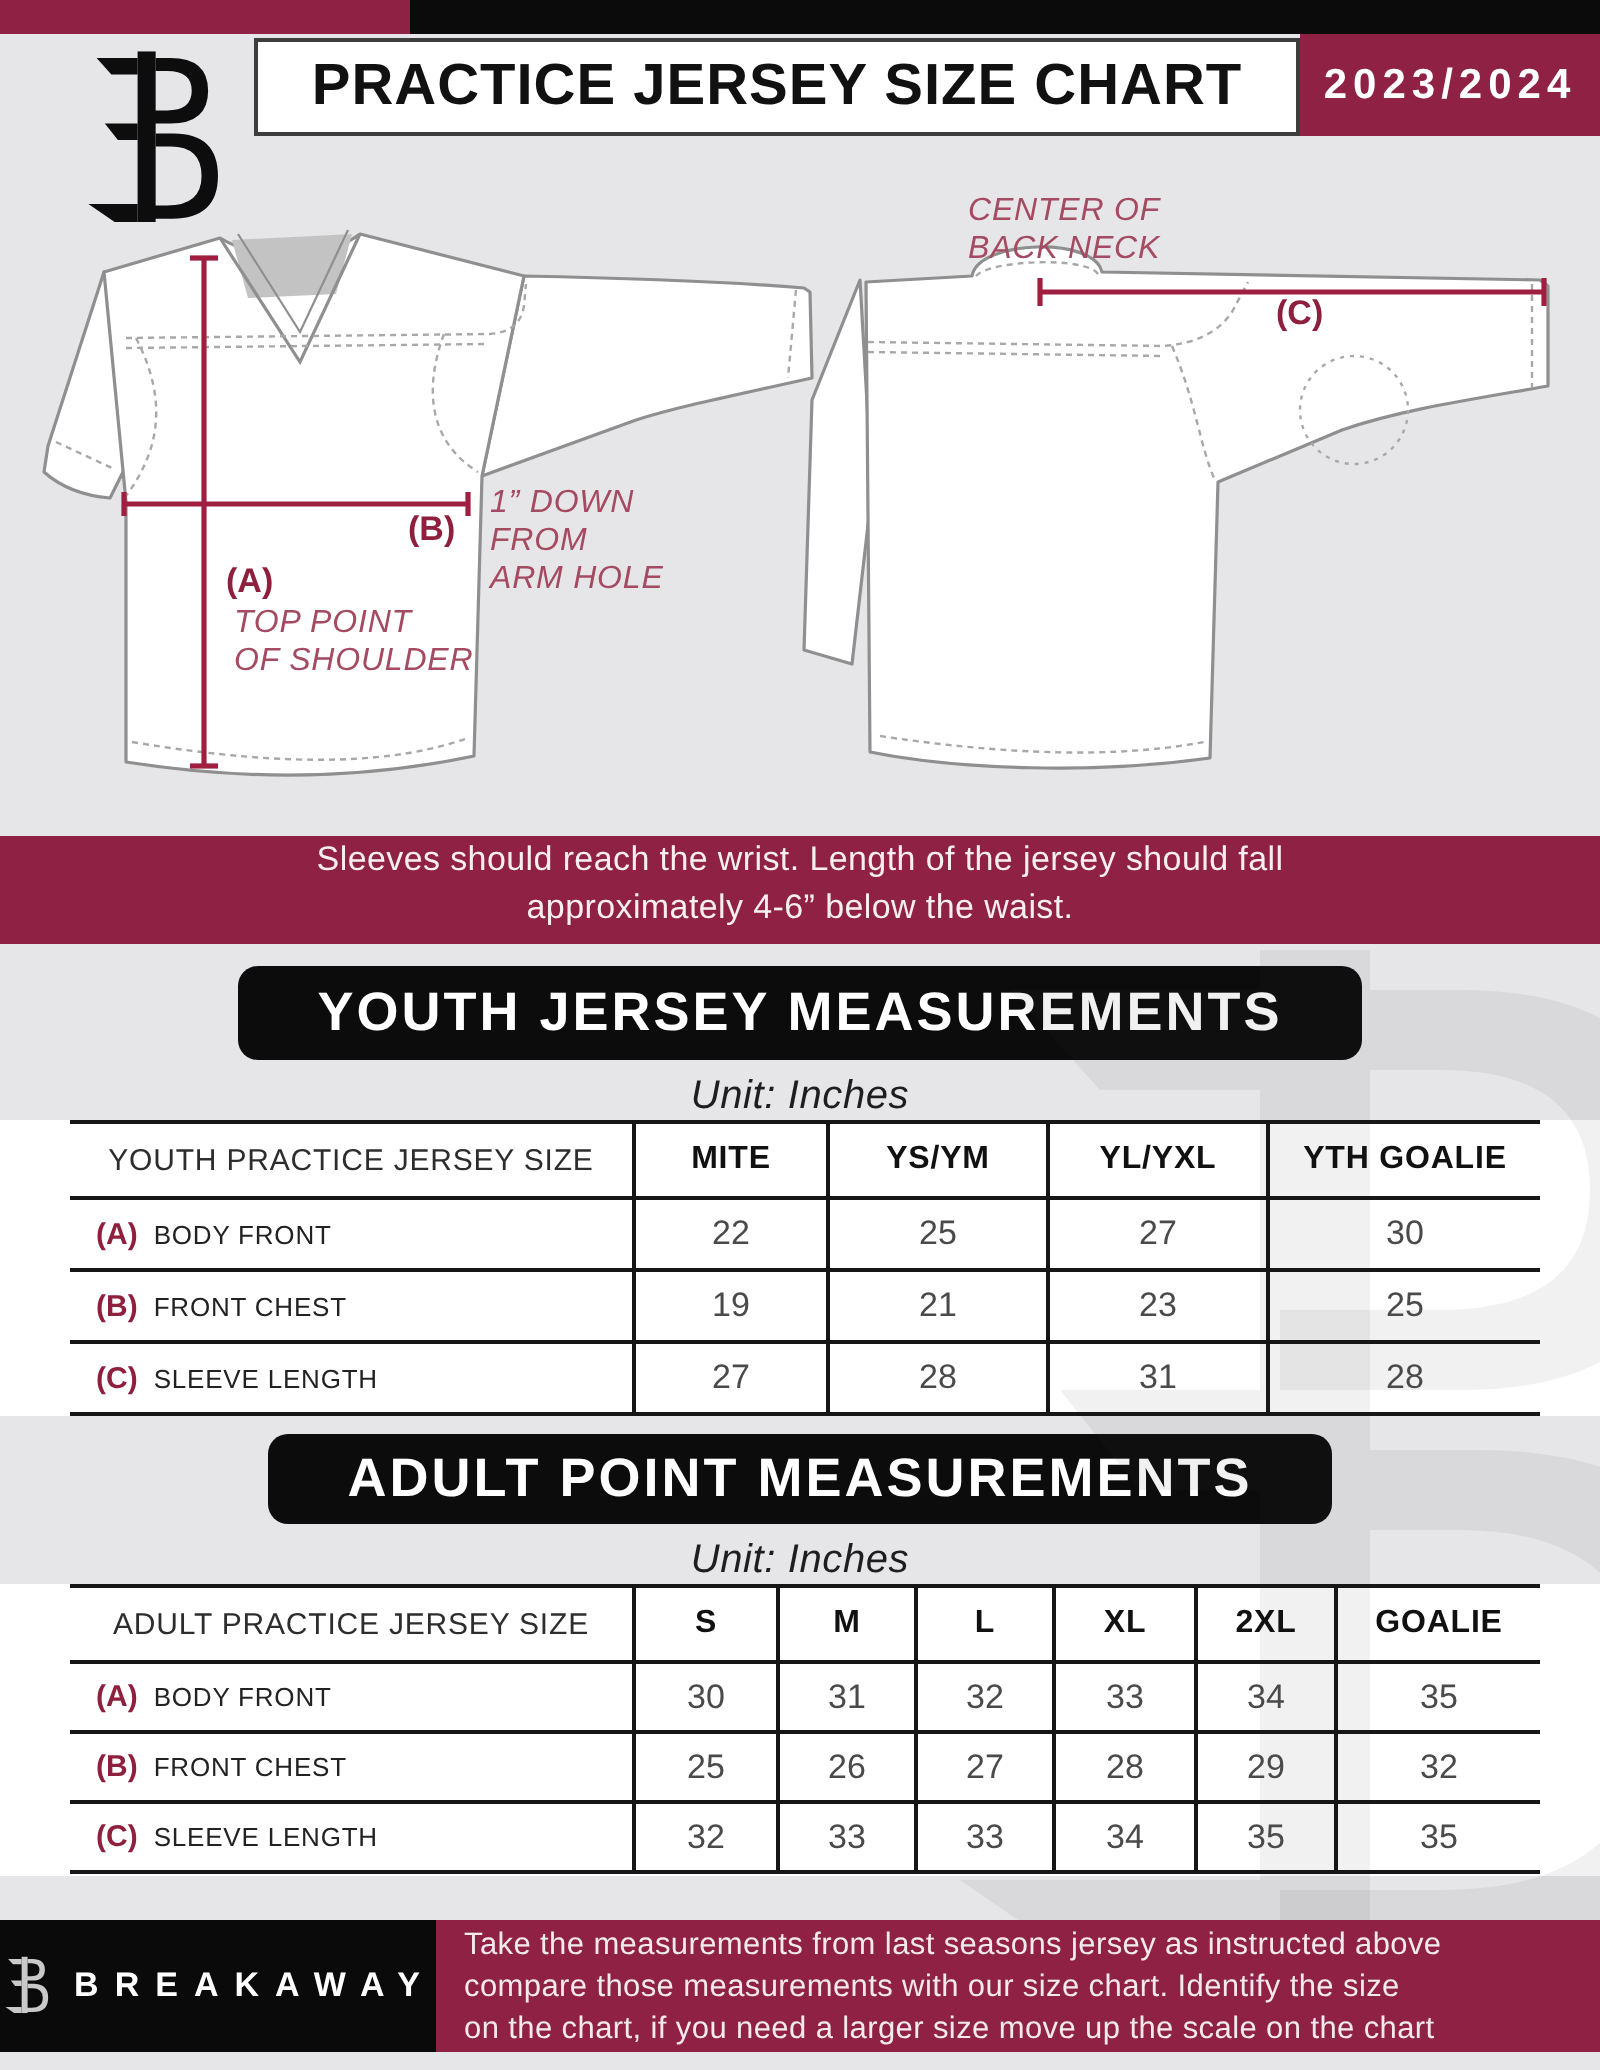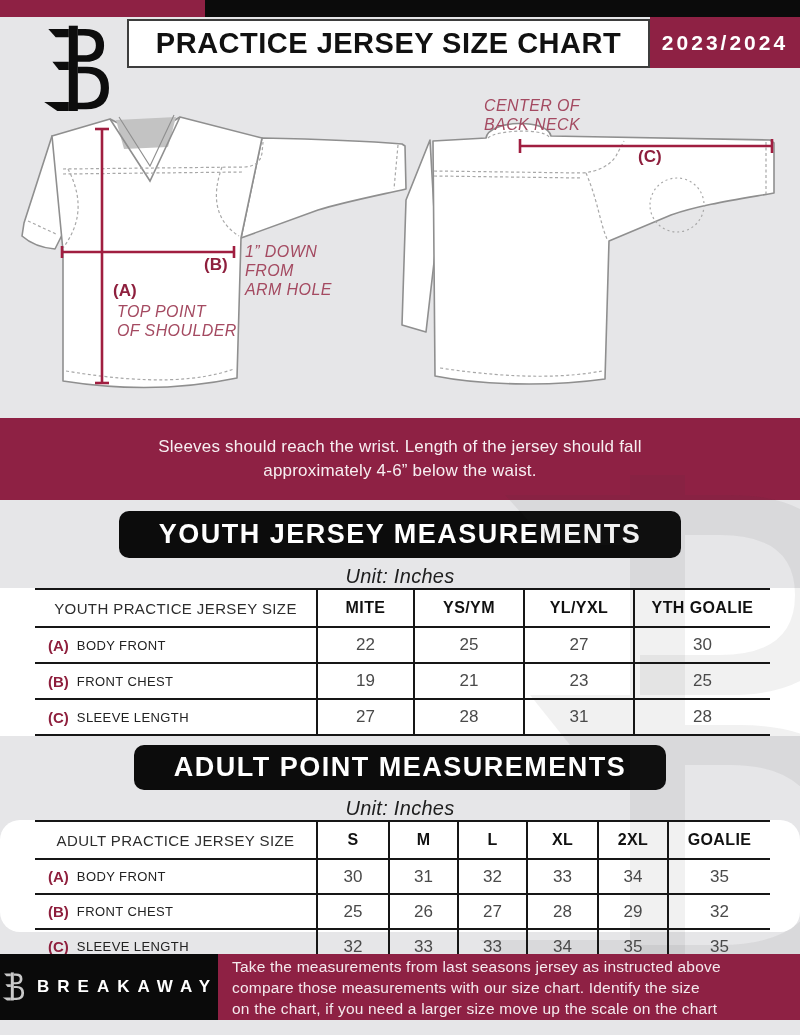--- a/index.html
+++ b/index.html
@@ -18,34 +18,34 @@
               display:flex;align-items:center;justify-content:center;}
   .season-box span{color:#fff;font-size:21px;font-weight:700;letter-spacing:3px;white-space:nowrap;}
   .logo-main{position:absolute;left:36px;top:7px;width:82px;height:92px;fill:#0d0d0d;}
   .jersey-svg{position:absolute;top:88px;}
   .front-svg{left:10px;width:420px;height:300px;}
   .back-svg{left:400px;width:400px;height:300px;}
   .ann{position:absolute;color:#A44A61;font-style:italic;font-size:16px;line-height:19px;
        letter-spacing:.4px;white-space:pre-line;}
   .ann-key{position:absolute;color:#8E1F3D;font-weight:800;font-size:17px;font-style:normal;}
   
-  .notice{height:82px;background:var(--maroon,#8E2144);display:flex;align-items:center;justify-content:center;}
+  .notice{height:54px;background:var(--maroon,#8E2144);display:flex;justify-content:center;}
   .notice div{color:#F7EEF1;font-size:17px;line-height:24px;text-align:center;white-space:pre-line;letter-spacing:.2px;}
   
   .band-gray{background:#E6E6E8;}
   .band-white{background:#fff;}
   .head-band{display:flex;flex-direction:column;align-items:center;}
   .yh{height:88px;}  .ah{height:84px;}
   .pill{background:#0C0C0C;color:#fff;border-radius:10px;height:47px;display:flex;align-items:center;
         justify-content:center;padding:0 40px;margin-top:11px;}
   .ah .pill{margin-top:9px;}
   .pill span{font-size:27px;font-weight:700;letter-spacing:1.5px;white-space:nowrap;}
   .unit{font-style:italic;font-size:20px;color:#1e1e1e;margin-top:7px;letter-spacing:.3px;}
   
-  .ytb{height:148px;} .atb{height:112px;border-radius:20px;}
+  .ytb{height:148px;} .atb{height:146px;}
   .table{width:735px;margin-left:35px;position:relative;z-index:2;}
   .thead{display:flex;height:40px;border-top:2px solid #161616;border-bottom:2px solid #161616;box-sizing:border-box;}
   .trow{display:flex;height:36px;border-bottom:2px solid #161616;box-sizing:border-box;}
   .atb .trow{height:35px;}
   .c{display:flex;align-items:center;justify-content:center;height:100%;box-sizing:border-box;}
   .c + .c{border-left:2px solid #161616;}
   .labelhead{font-size:15px;color:#2d2d2d;letter-spacing:.4px;}
   .sizehead{font-size:16px;font-weight:700;color:#111;letter-spacing:.4px;}
   .rowlabel{justify-content:flex-start;padding-left:13px;}
   .rowlabel .key{color:#8E1F3D;font-weight:800;font-size:15px;margin-right:8px;}

